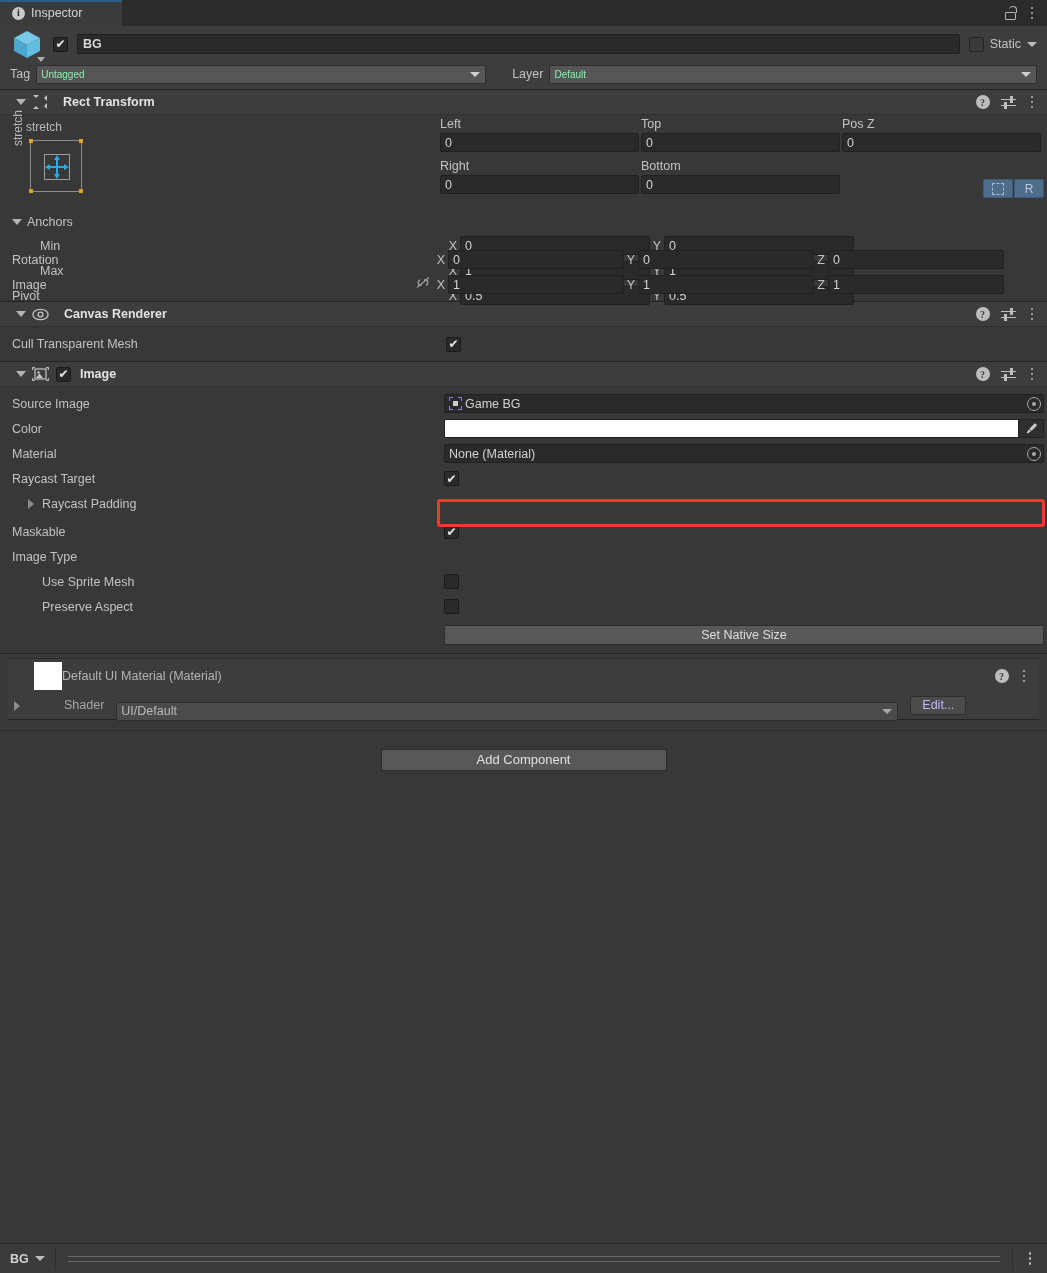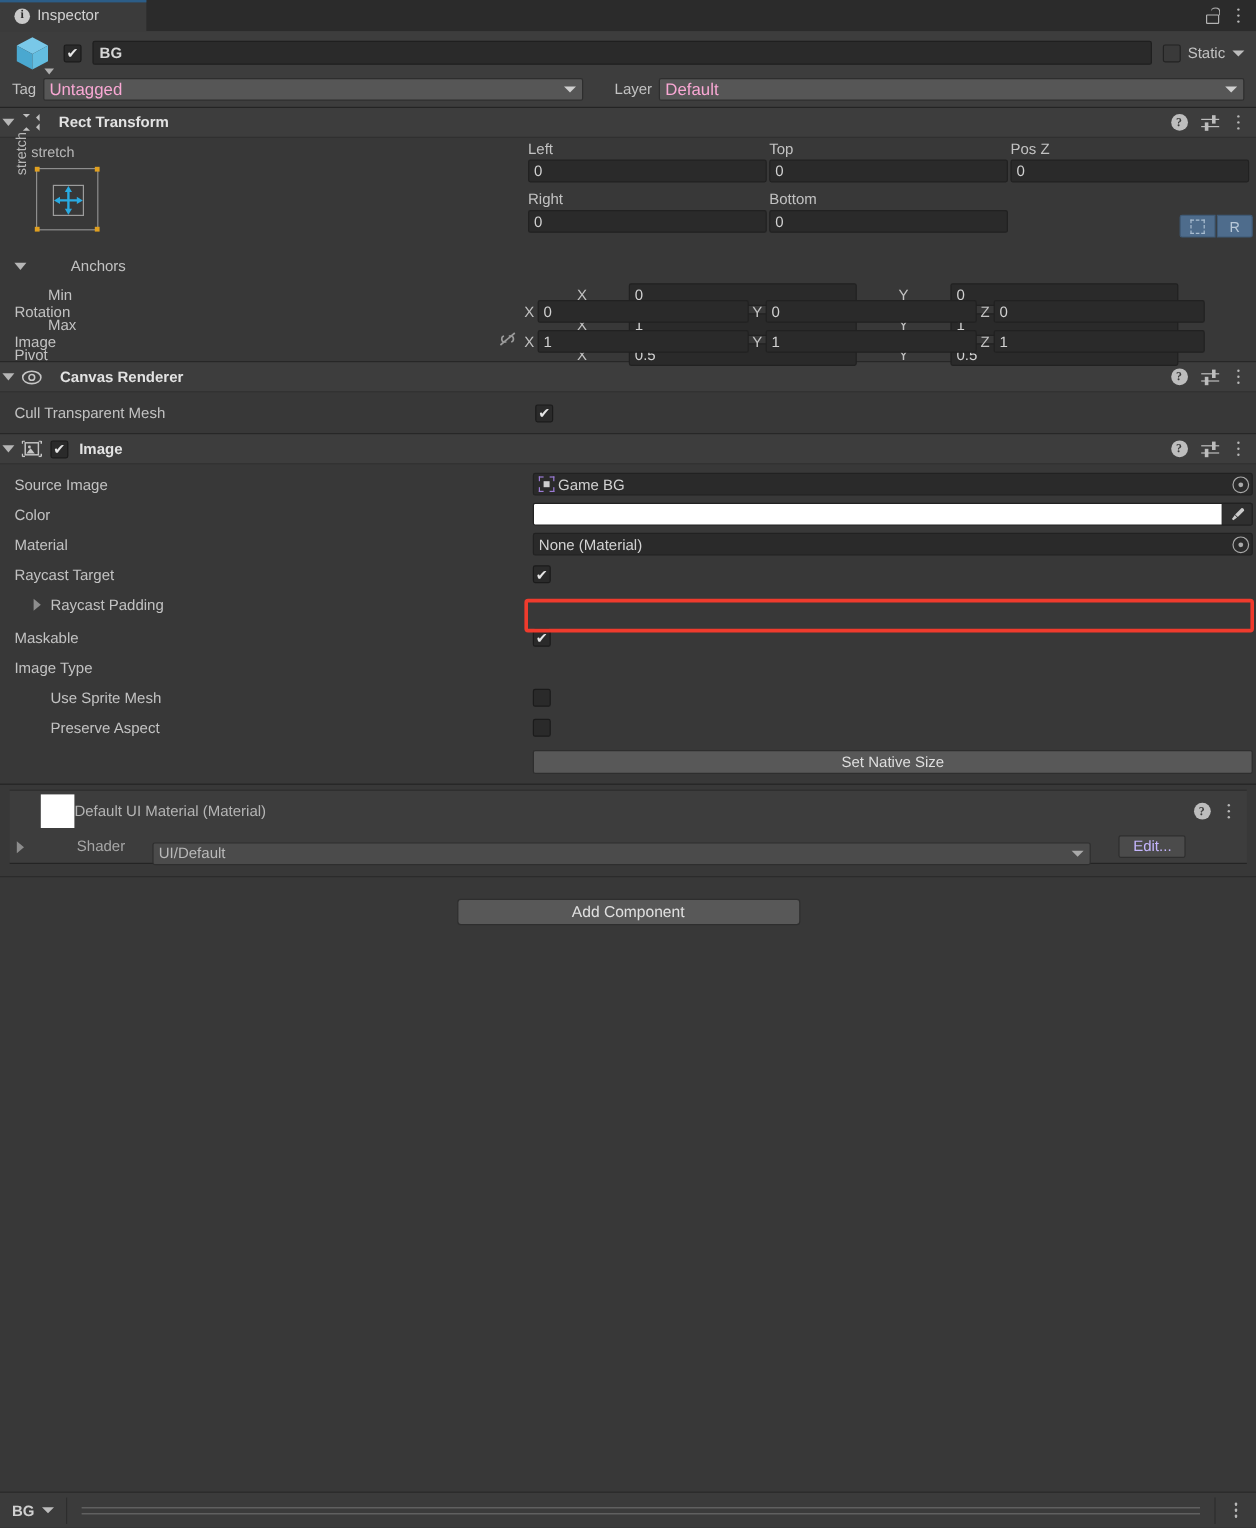--- a/index.html
+++ b/index.html
@@ -69,32 +69,32 @@
     font-size: 12.5px;
   }
   .static-wrap { display: flex; align-items: center; gap: 6px; }
   .static-label { color: #c2c2c2; font-size: 12.5px; }
   .caret-dn { width: 0; height: 0; border-left: 5px solid transparent;
     border-right: 5px solid transparent; border-top: 5.5px solid #bdbdbd; }
   .obj-row2 { display: flex; align-items: center; height: 24px; padding: 0 10px; gap: 6px; }
   .lbl-inline { color: #c2c2c2; font-size: 12.5px; }
   .popup {
     height: 19px; background: #565656; border: 1px solid #2e2e2e; border-radius: 2px;
-    display: flex; align-items: center; padding: 0 4px; color: #f9a8d4; font-size: 14px;
+    display: flex; align-items: center; padding: 0 4px; color: #86efac; font-size: 10px;
     position: relative;
   }
   .popup .pc { position: absolute; right: 5px; top: 50%; margin-top: -2px;
     width: 0; height: 0; border-left: 5px solid transparent; border-right: 5px solid transparent;
     border-top: 5.5px solid #cfcfcf; }
 
   
   .comp { border-bottom: 1px solid #242424; background: #383838; }
   .comp-head {
     height: 25px; background: #3d3d3d; display: flex; align-items: center;
-    gap: 5px; padding: 0 10px 0 2px; border-bottom: 1px solid #303030;
+    gap: 5px; padding: 0 10px 0 16px; border-bottom: 1px solid #303030;
   }
   .foldout { width: 0; height: 0; border-left: 5px solid transparent;
     border-right: 5px solid transparent; border-top: 6px solid #b6b6b6; margin-right: 1px; }
   .comp-title { font-weight: bold; color: #e2e2e2; font-size: 12.5px; margin-left: 10px; }
   .comp-head-right { margin-left: auto; display: flex; align-items: center; gap: 11px; }
   .help-ico { width: 14px; height: 14px; border-radius: 50%; background: #bdbdbd;
     color: #3a3a3a; font-size: 10px; font-weight: bold; display: flex;
     align-items: center; justify-content: center; font-family: "Liberation Serif", serif; }
   .preset-ico { width: 15px; height: 13px; position: relative; }
   .preset-ico span { position: absolute; left: 0; height: 1.4px; background: #bdbdbd; width: 15px; }
@@ -127,21 +127,21 @@
   .rt-col .cl { color: #c2c2c2; font-size: 12.5px; height: 18px; line-height: 18px; }
   .rt-col .fld { width: 199px; }
   .bp-buttons { position: absolute; right: 3px; top: 64px; display: flex; gap: 1px; }
   .bp-btn { width: 30px; height: 19px; background: #4e6c8c; border: 1px solid #3f5a76;
     display: flex; align-items: center; justify-content: center; color: #b8c8d8; font-size: 12px; }
   .bp-btn.first { border-radius: 2px 0 0 2px; }
   .bp-btn.last { border-radius: 0 2px 2px 0; }
   .dash-sq { width: 12px; height: 12px; border: 1.5px dashed #a9bdd0; }
 
   .anchors-area { position: absolute; left: 0; top: 96px; right: 0; }
-  .arow { display: flex; align-items: center; height: 25px; padding-left: 12px; gap: 32px; }
+  .arow { display: flex; align-items: center; height: 25px; padding-left: 12px; }
   .arow .lbl { width: 434px; color: #c2c2c2; }
   .arow .lbl.ind { padding-left: 28px; }
   .arow .fld { width: 190px; }
   .arow .axis { width: 14px; }
   .trow { display: flex; align-items: center; height: 25px; padding-left: 12px; }
   .trow .lbl { width: 400px; color: #c2c2c2; }
   .trow .fld { width: 176px; }
   .trow .axis { width: 17px; text-align: center; }
   .link-ico { width: 22px; text-align: center; color: #9a9a9a; font-size: 13px; }
 
@@ -185,21 +185,21 @@
   .tri-right { width: 0; height: 0; border-left: 6px solid #8d8d8d;
     border-top: 5px solid transparent; border-bottom: 5px solid transparent; }
 
   
   .mat-panel { background: #3d3d3d; border-top: 1px solid #2c2c2c; border-bottom: 1px solid #242424;
     position: relative; height: 62px; margin: 4px 8px 0 8px; }
   .mat-row1 { display: flex; align-items: center; height: 34px; padding-left: 26px; }
   .mat-thumb { width: 28px; height: 28px; background: #ffffff; }
   .mat-title { color: #b4b4b4; font-size: 12.5px; }
   .mat-icons { margin-left: auto; display: flex; align-items: center; gap: 10px; padding-right: 10px; }
-  .mat-row2 { display: flex; align-items: center; height: 24px; padding-left: 56px; gap: 23px; }
+  .mat-row2 { display: flex; align-items: center; height: 24px; padding-left: 56px; gap: 12px; }
   .shader-lbl { color: #a6a6a6; font-size: 12.5px; }
   .shader-dd { width: 782px; height: 19px; background: #4b4b4b; border: 1px solid #2e2e2e;
     border-radius: 2px; display: flex; align-items: center; padding: 0 4px; color: #b9b9b9;
     font-size: 12.5px; position: relative; margin-top: 12px; }
   .edit-btn { width: 56px; height: 19px; background: #4b4b4b; border: 1px solid #2e2e2e;
     border-radius: 2px; display: flex; align-items: center; justify-content: center;
     color: #c4b5fd; font-size: 12.5px; }
   .mat-expand { position: absolute; left: 6px; top: 42px; }
 
   .addcomp-area { height: 58px; display: flex; align-items: center; justify-content: center;

